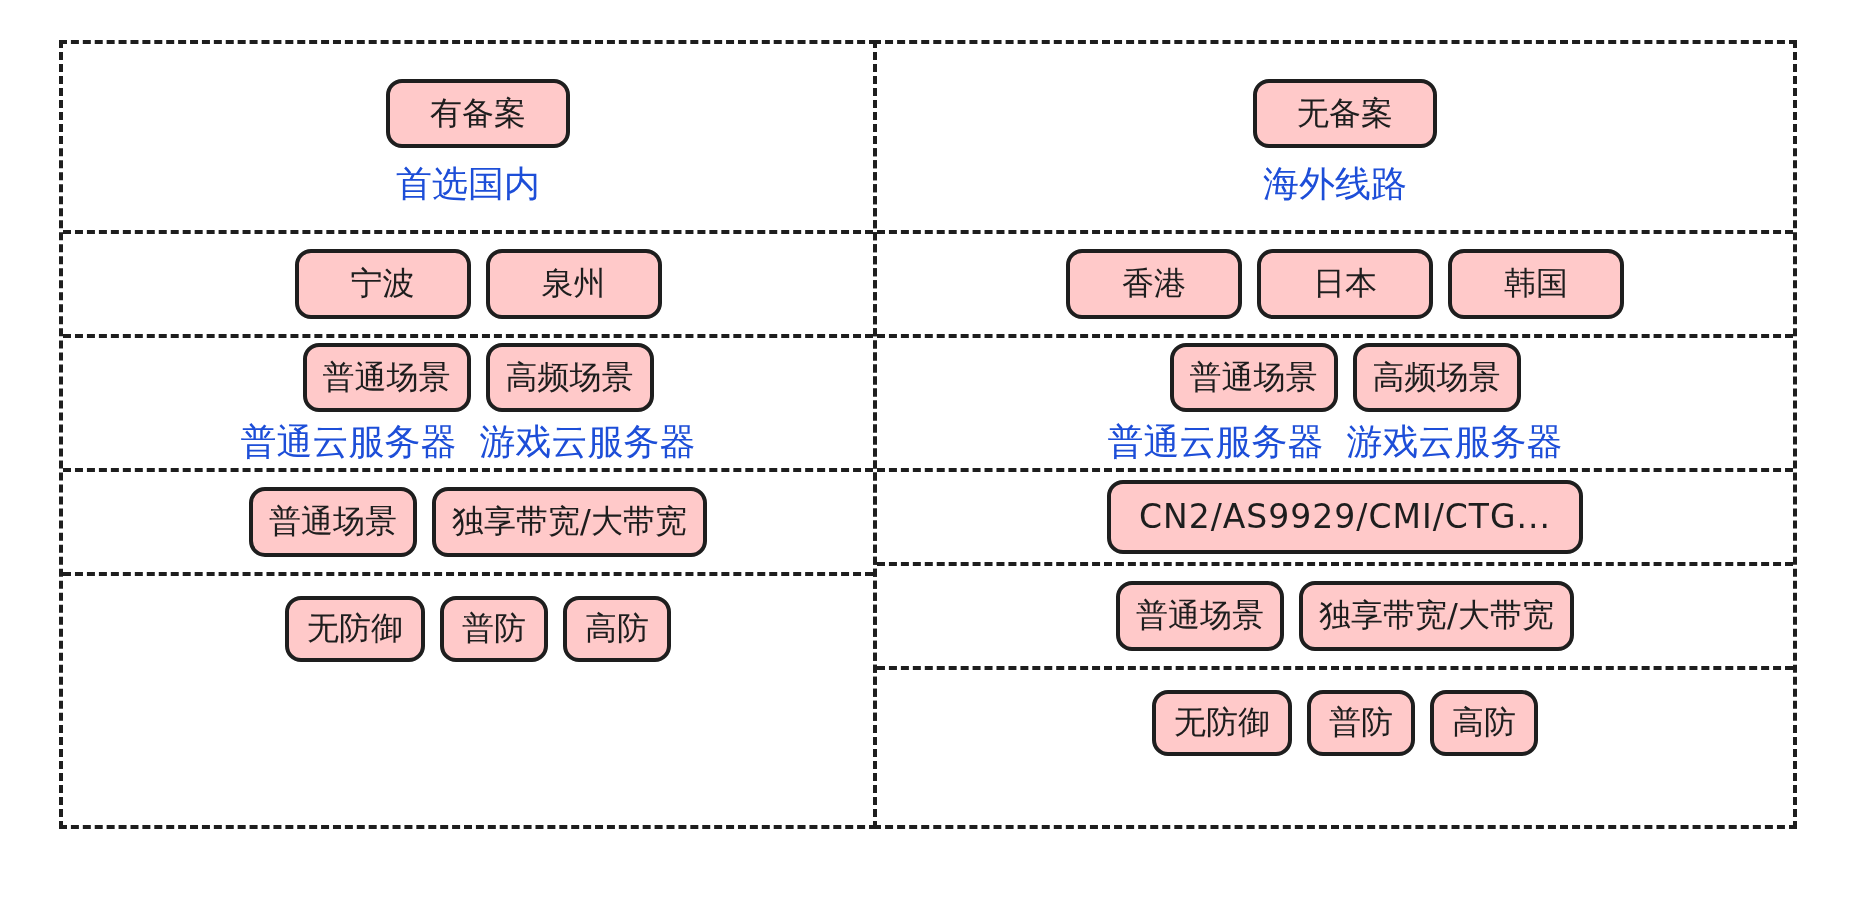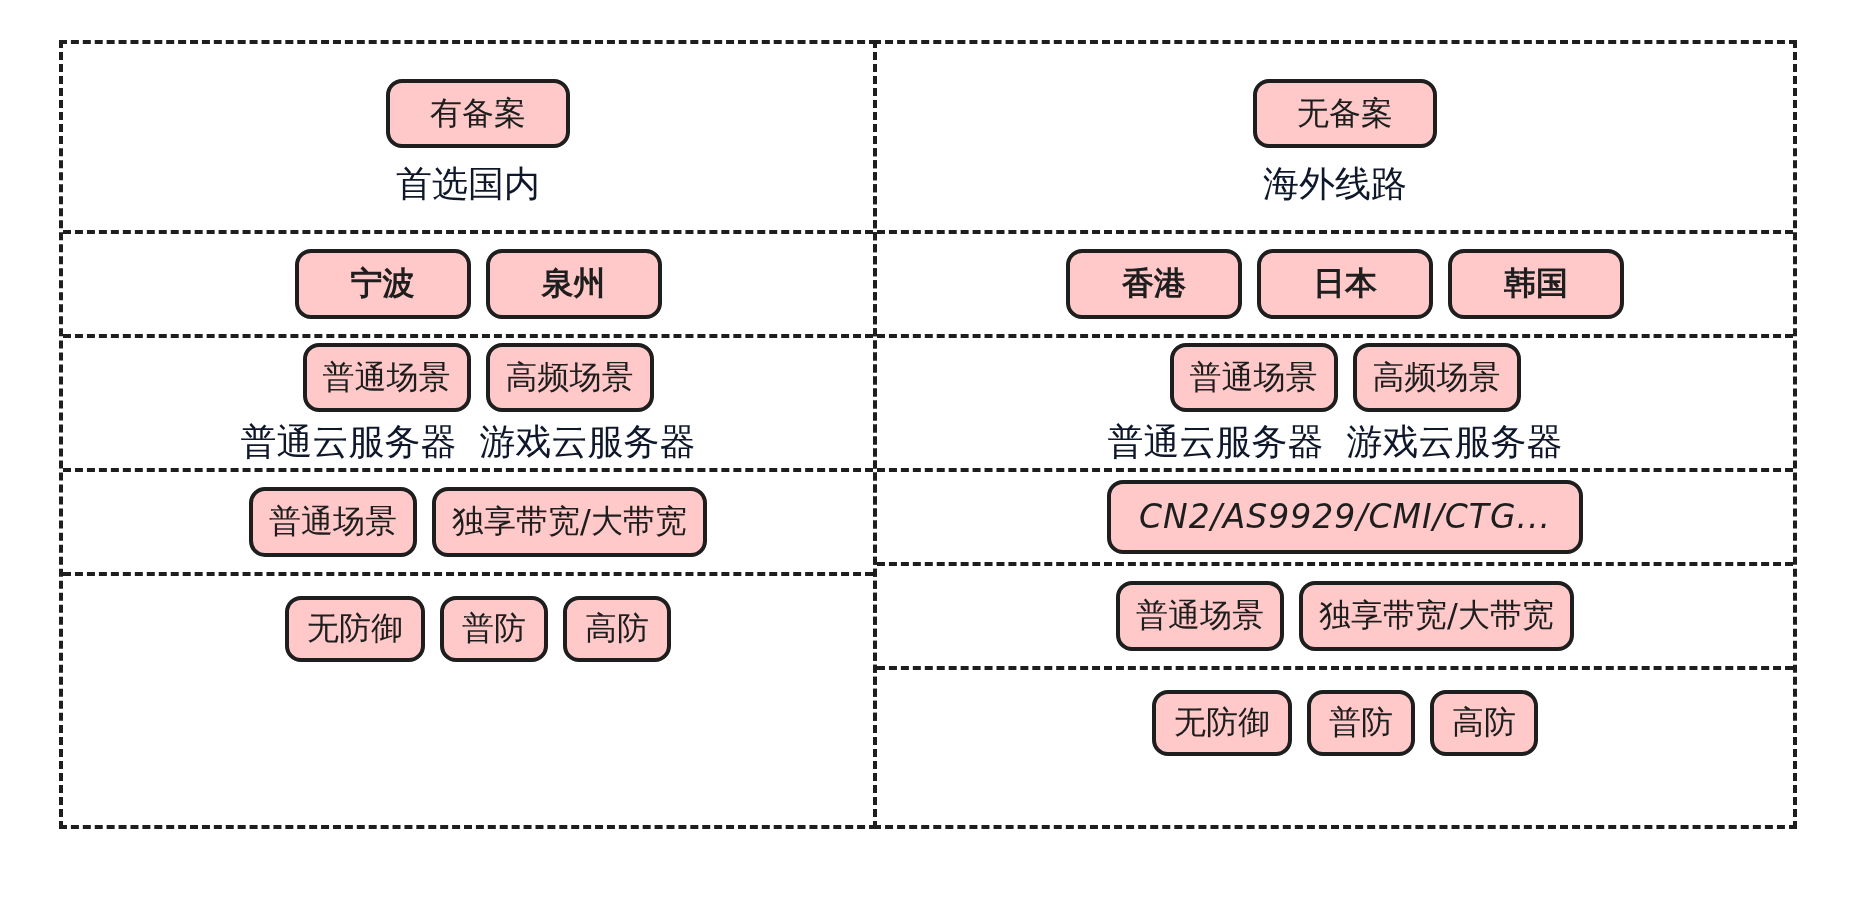--- a/index.html
+++ b/index.html
@@ -55,33 +55,32 @@
     background: #ffc9c9;
     border: 4px solid #1e1e1e;
     border-radius: 16px;
     padding: 10px 16px;
     font-size: 32px;
     line-height: 1.3;
     white-space: nowrap;
     display: inline-block;
   }
   .row-filing-status .badge { padding: 10px 40px; }
-  .row-region .badge        { padding: 10px 52px; font-weight: bold; }
+  .row-region .badge        { padding: 10px 52px; }
   .row-ddos-protection .badge { padding: 8px 18px; }
   .badge.latin {
-    font-style: italic;
     font-size: 33px;
     letter-spacing: 1px;
     padding: 12px 28px;
   }
   .caption {
     font-size: 36px;
     line-height: 1.2;
     white-space: pre-wrap;
-    color: #0f172a;
+    color: #1d4ed8;
   }
 </style>
 </head>
 <body>
 
 <div class="diagram">
     <div class="column column-domestic">
       <div class="row row-filing-status">
         <div class="badge-group">
           <span class="badge">有备案</span>

